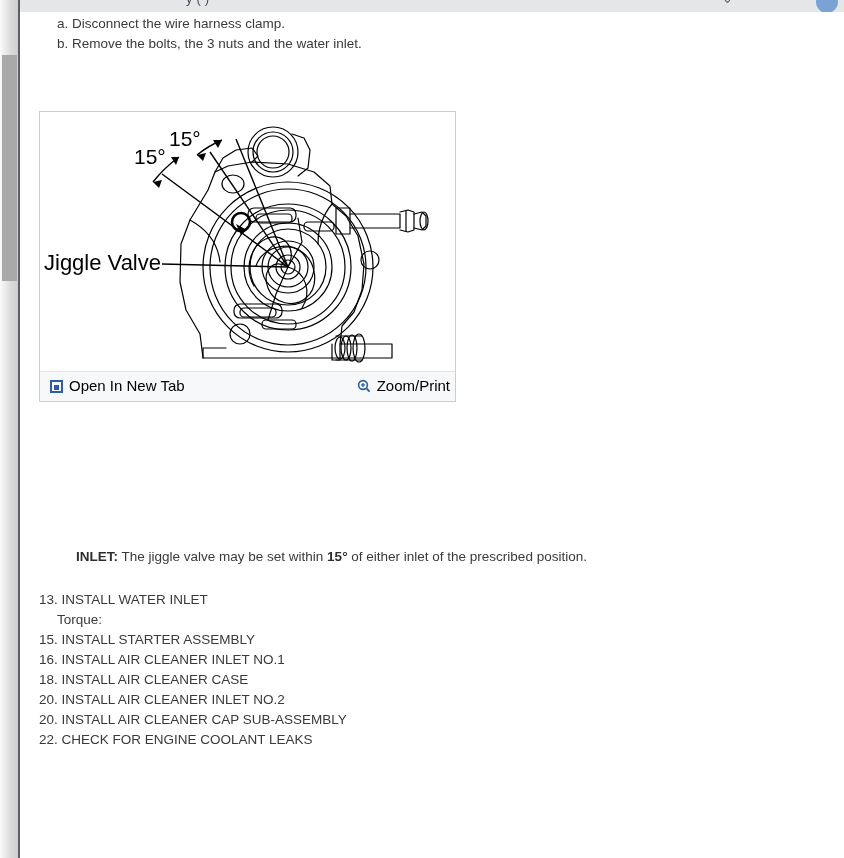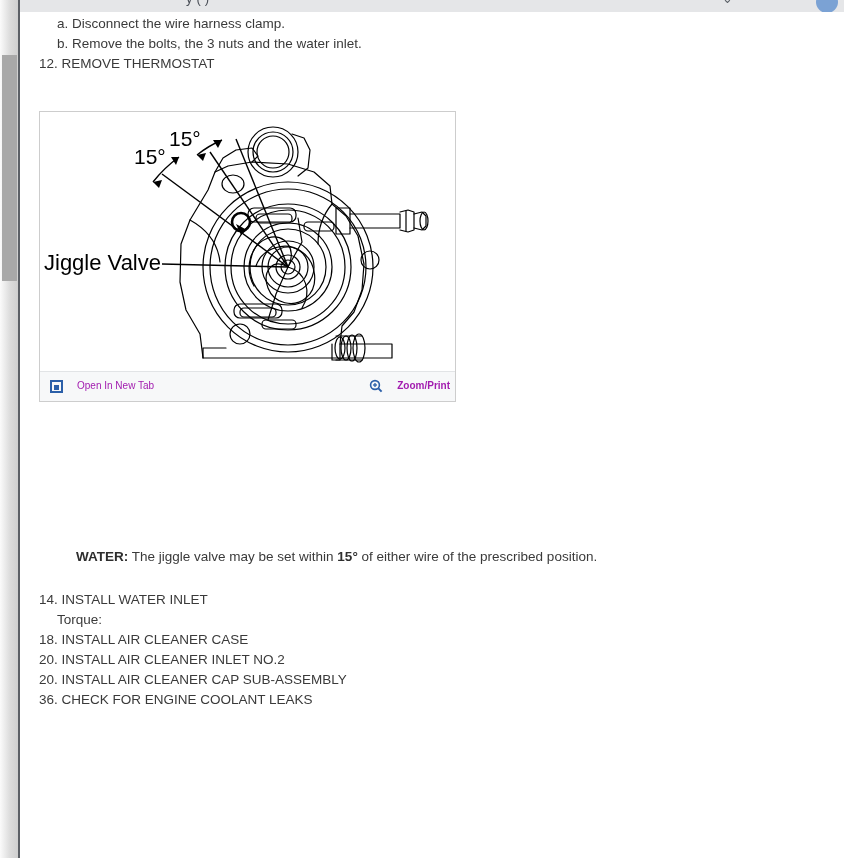--- a/index.html
+++ b/index.html
@@ -142,28 +142,28 @@
     height: 30px;
     background: #f7f8f9;
     border-top: 1px solid #e2e4e6;
     box-sizing: border-box;
   }
   .fig-link {
     position: absolute;
     top: 6px;
     display: flex;
     align-items: center;
-    gap: 14px;
-    color: #a21caf;
-    font-size: 10px;
+    gap: 6px;
+    color: #000000;
+    font-size: 15px;
     cursor: pointer;
     text-decoration: none;
   }
   .fig-link-left  { left: 10px; }
-  .fig-link-right { right: 5px; font-weight: bold; }
+  .fig-link-right { right: 5px; }
   .fig-link span.lbl { line-height: 16px; }
 
   .icon-newtab {
     width: 13px; height: 13px;
     border: 2px solid #2b5fa8;
     box-sizing: border-box;
     position: relative;
     flex: 0 0 auto;
   }
   .icon-newtab::after {
@@ -193,21 +193,20 @@
 <div class="scrollbar-track">
   <div class="scrollbar-thumb"></div>
 </div>
 <div class="win-left-edge"></div>
 
 <div class="doc">
 
   <div class="block-top">
     <div class="line sub">a. Disconnect the wire harness clamp.</div>
     <div class="line sub">b. Remove the bolts, the 3 nuts and the water inlet.</div>
-    <div class="line">12. REMOVE THERMOSTAT</div>
   </div>
 
   <div class="figure">
     <div class="figure-canvas">
       <svg width="415" height="260" viewBox="0 0 415 260" xmlns="http://www.w3.org/2000/svg">
         <g fill="none" stroke="#000000" stroke-width="1.2" stroke-linejoin="round" stroke-linecap="round">
 
           <path d="M175 60 L168 78 L150 108 L141 132 L140 170 L146 198 L160 222 L163 246 L352 246 L352 232 L300 232
                    L302 214 L314 200 L322 178 L324 152 L318 124 L306 104 L292 92 L290 74 L274 60 L248 52 L212 50
                    L188 54 Z"></path>
@@ -317,27 +316,29 @@
           </svg>
         </span>
         <span class="lbl">Zoom/Print</span>
       </a>
     </div>
   </div>
 
 
   <div class="hint">
     <div class="wrapline hint-inner">
-      <b>WATER:</b><span> The jiggle valve may be set within </span><b>15°</b><span> of either wire of the prescribed position.</span>
+      <b>INLET:</b><span> The jiggle valve may be set within </span><b>15°</b><span> of either inlet of the prescribed position.</span>
     </div>
   </div>
 
   <div class="block-bot">
-    <div class="line">14. INSTALL WATER INLET</div>
+    <div class="line">13. INSTALL WATER INLET</div>
     <div class="line sub">Torque:</div>
 
+    <div class="line">15. INSTALL STARTER ASSEMBLY</div>
+    <div class="line">16. INSTALL AIR CLEANER INLET NO.1</div>
     <div class="line">18. INSTALL AIR CLEANER CASE</div>
     <div class="line">20. INSTALL AIR CLEANER INLET NO.2</div>
     <div class="line">20. INSTALL AIR CLEANER CAP SUB-ASSEMBLY</div>
-    <div class="line">36. CHECK FOR ENGINE COOLANT LEAKS</div>
+    <div class="line">22. CHECK FOR ENGINE COOLANT LEAKS</div>
   </div>
 
 </div>
 
 </body></html>

